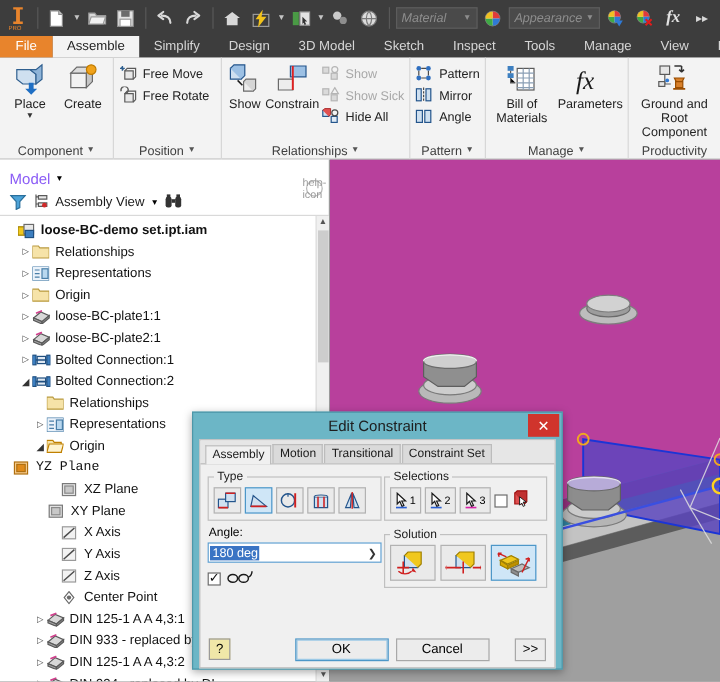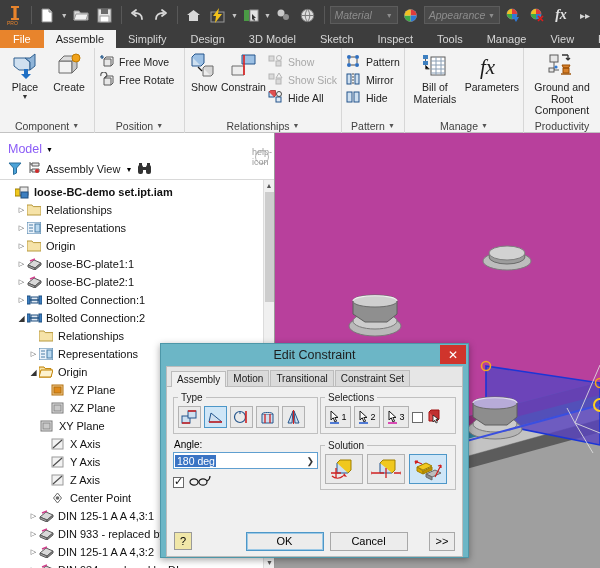--- a/index.html
+++ b/index.html
@@ -468,21 +468,21 @@
             </span>
             <span>Mirror</span>
           </div>
           <div class="small-btn">
             <span class="ic ic16">
               <svg width="14" height="14" viewBox="0 0 14 14">
                   <rect x="1" y="2" width="5" height="10" fill="#cfe0f0" stroke="#24558c"></rect>
                   <rect x="8" y="2" width="5" height="10" fill="#cfe0f0" stroke="#24558c"></rect>
                 </svg>
             </span>
-            <span>Hide</span>
+            <span>Angle</span>
           </div>
         </div>
       </div>
       <div class="panel-title">
         <span>Pattern</span>
         <span class="caret2">▼</span>
       </div>
     </div>
 
     <div class="panel" style="width:119px;">
@@ -744,21 +744,21 @@
           <div class="row" style="padding-left: 28px;">
             <span class="tw open"></span>
             <span class="ic" style="width: 16px; height: 13px; display: inline-flex; align-items: center;">
               <svg width="14" height="12" viewBox="0 0 14 12">
                 <path d="M0 1h5l1.2 1.6H12V11H0z" fill="#f6e3a8" stroke="#c08000"></path>
                 <path d="M2 4h12l-2 7H0z" fill="#fdf2cf" stroke="#c08000"></path>
               </svg>
             </span>
             <span class="nm">Origin</span>
           </div>
-          <div class="row" style="padding-left: 40px;">
+          <div class="row" style=" font-family: Liberation Mono, monospace;">
             <span class="tw "></span>
             <span class="ic" style="width: 16px; height: 13px; display: inline-flex; align-items: center;">
               <svg width="13" height="12" viewBox="0 0 13 12">
                 <rect x="1" y="1" width="11" height="10" fill="#f5c98a" stroke="#b07010"></rect>
                 <rect x="3" y="3" width="7" height="6" fill="#e08a1a" stroke="#b07010"></rect>
               </svg>
             </span>
             <span class="nm">YZ Plane</span>
           </div>
           <div class="row" style="padding-left: 40px;">

